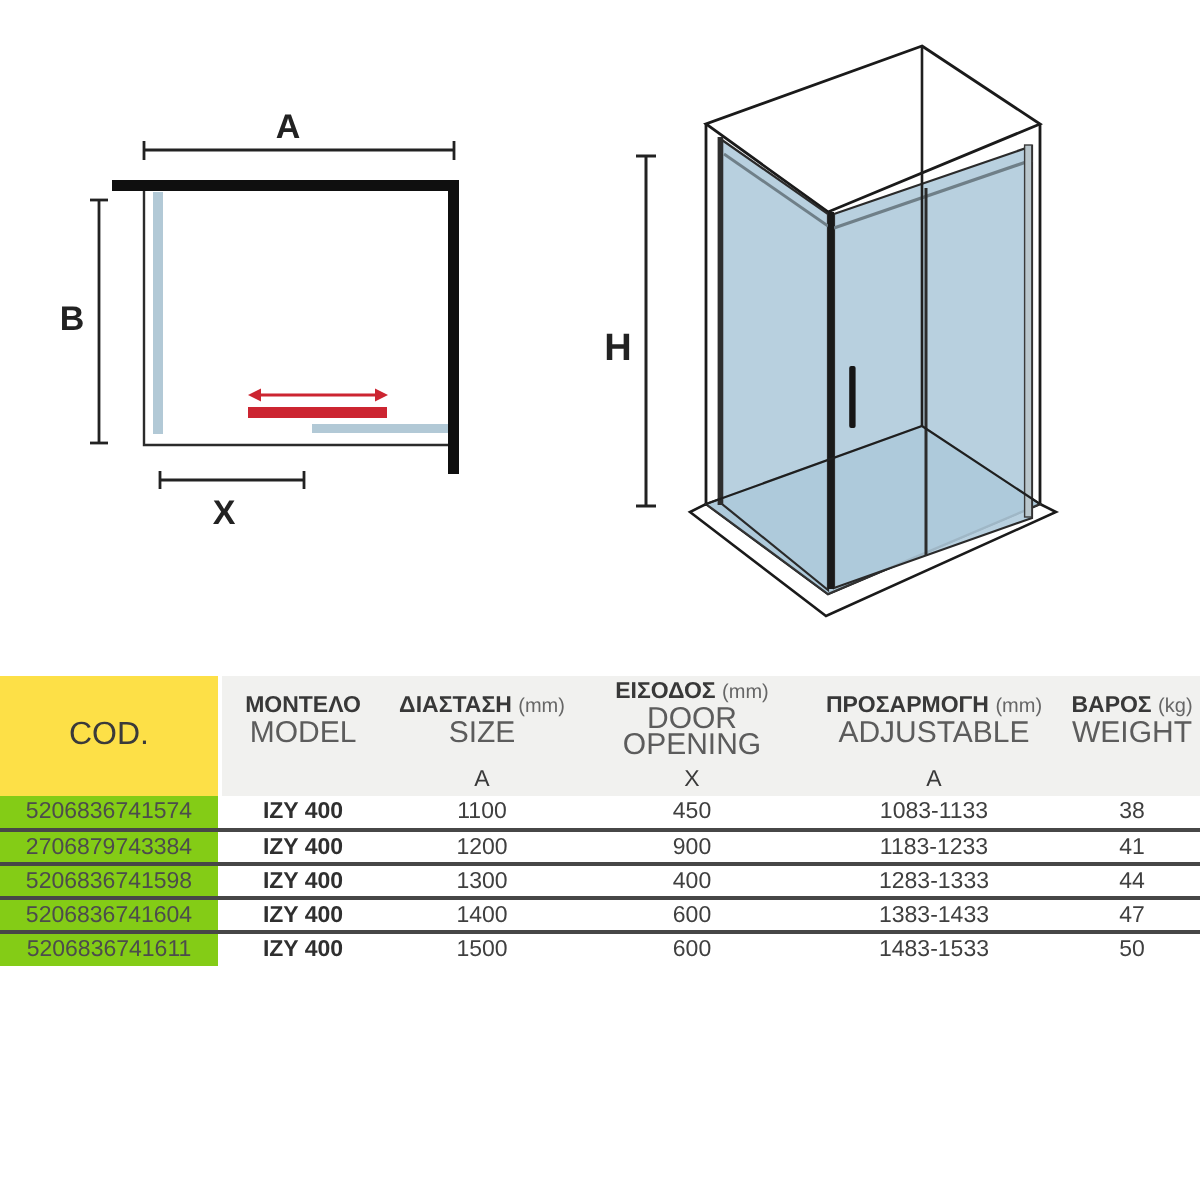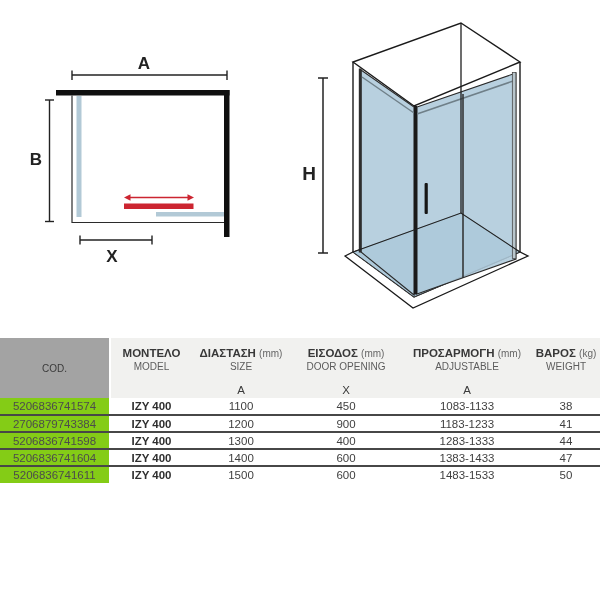--- a/index.html
+++ b/index.html
@@ -12,26 +12,26 @@
   .dim-label{font-size:17px;font-weight:bold;fill:#222;}
   .dim-label-h{font-size:19px;font-weight:bold;fill:#222;}
 
   
   table.spec{
     position:absolute;left:0;top:338px;width:600px;
     border-collapse:collapse;table-layout:fixed;
     font-size:11.5px;color:#3f3f3f;
   }
   table.spec th, table.spec td{padding:0;text-align:center;vertical-align:middle;font-weight:normal;margin-left:48px;}
-  .cod-h{background:#a3a3a3;border-right:2px solid #fff;font-size:10px;color:#3a3a3a;}
+  .cod-h{background:#fde047;border-right:2px solid #fff;font-size:16px;color:#3a3a3a;}
   .hcell{background:#f1f1ef;vertical-align:top;padding-top:13px;height:43px;}
   .subrow td, .subrow th{background:#f1f1ef;height:17px;font-weight:bold;color:#3a3a3a;}
   .el{font-weight:bold;color:#383838;font-size:11.5px;line-height:13px;}
   .el .unit{font-weight:normal;color:#666;font-size:10px;}
-  .en{font-weight:normal;color:#5c5c5c;font-size:10px;line-height:13px;}
+  .en{font-weight:normal;color:#5c5c5c;font-size:15px;line-height:13px;}
   tbody tr{height:17px;}
   tbody tr:not(:last-child) td{border-bottom:2px solid #474747;}
   tbody td.col0{background:#84cc16;border-right:2px solid #fff;color:#4c4c4c;}
   tbody td.col1{font-weight:bold;color:#2f2f2f;}
 </style>
 </head>
 <body>
 
 <div class="stage">
 

